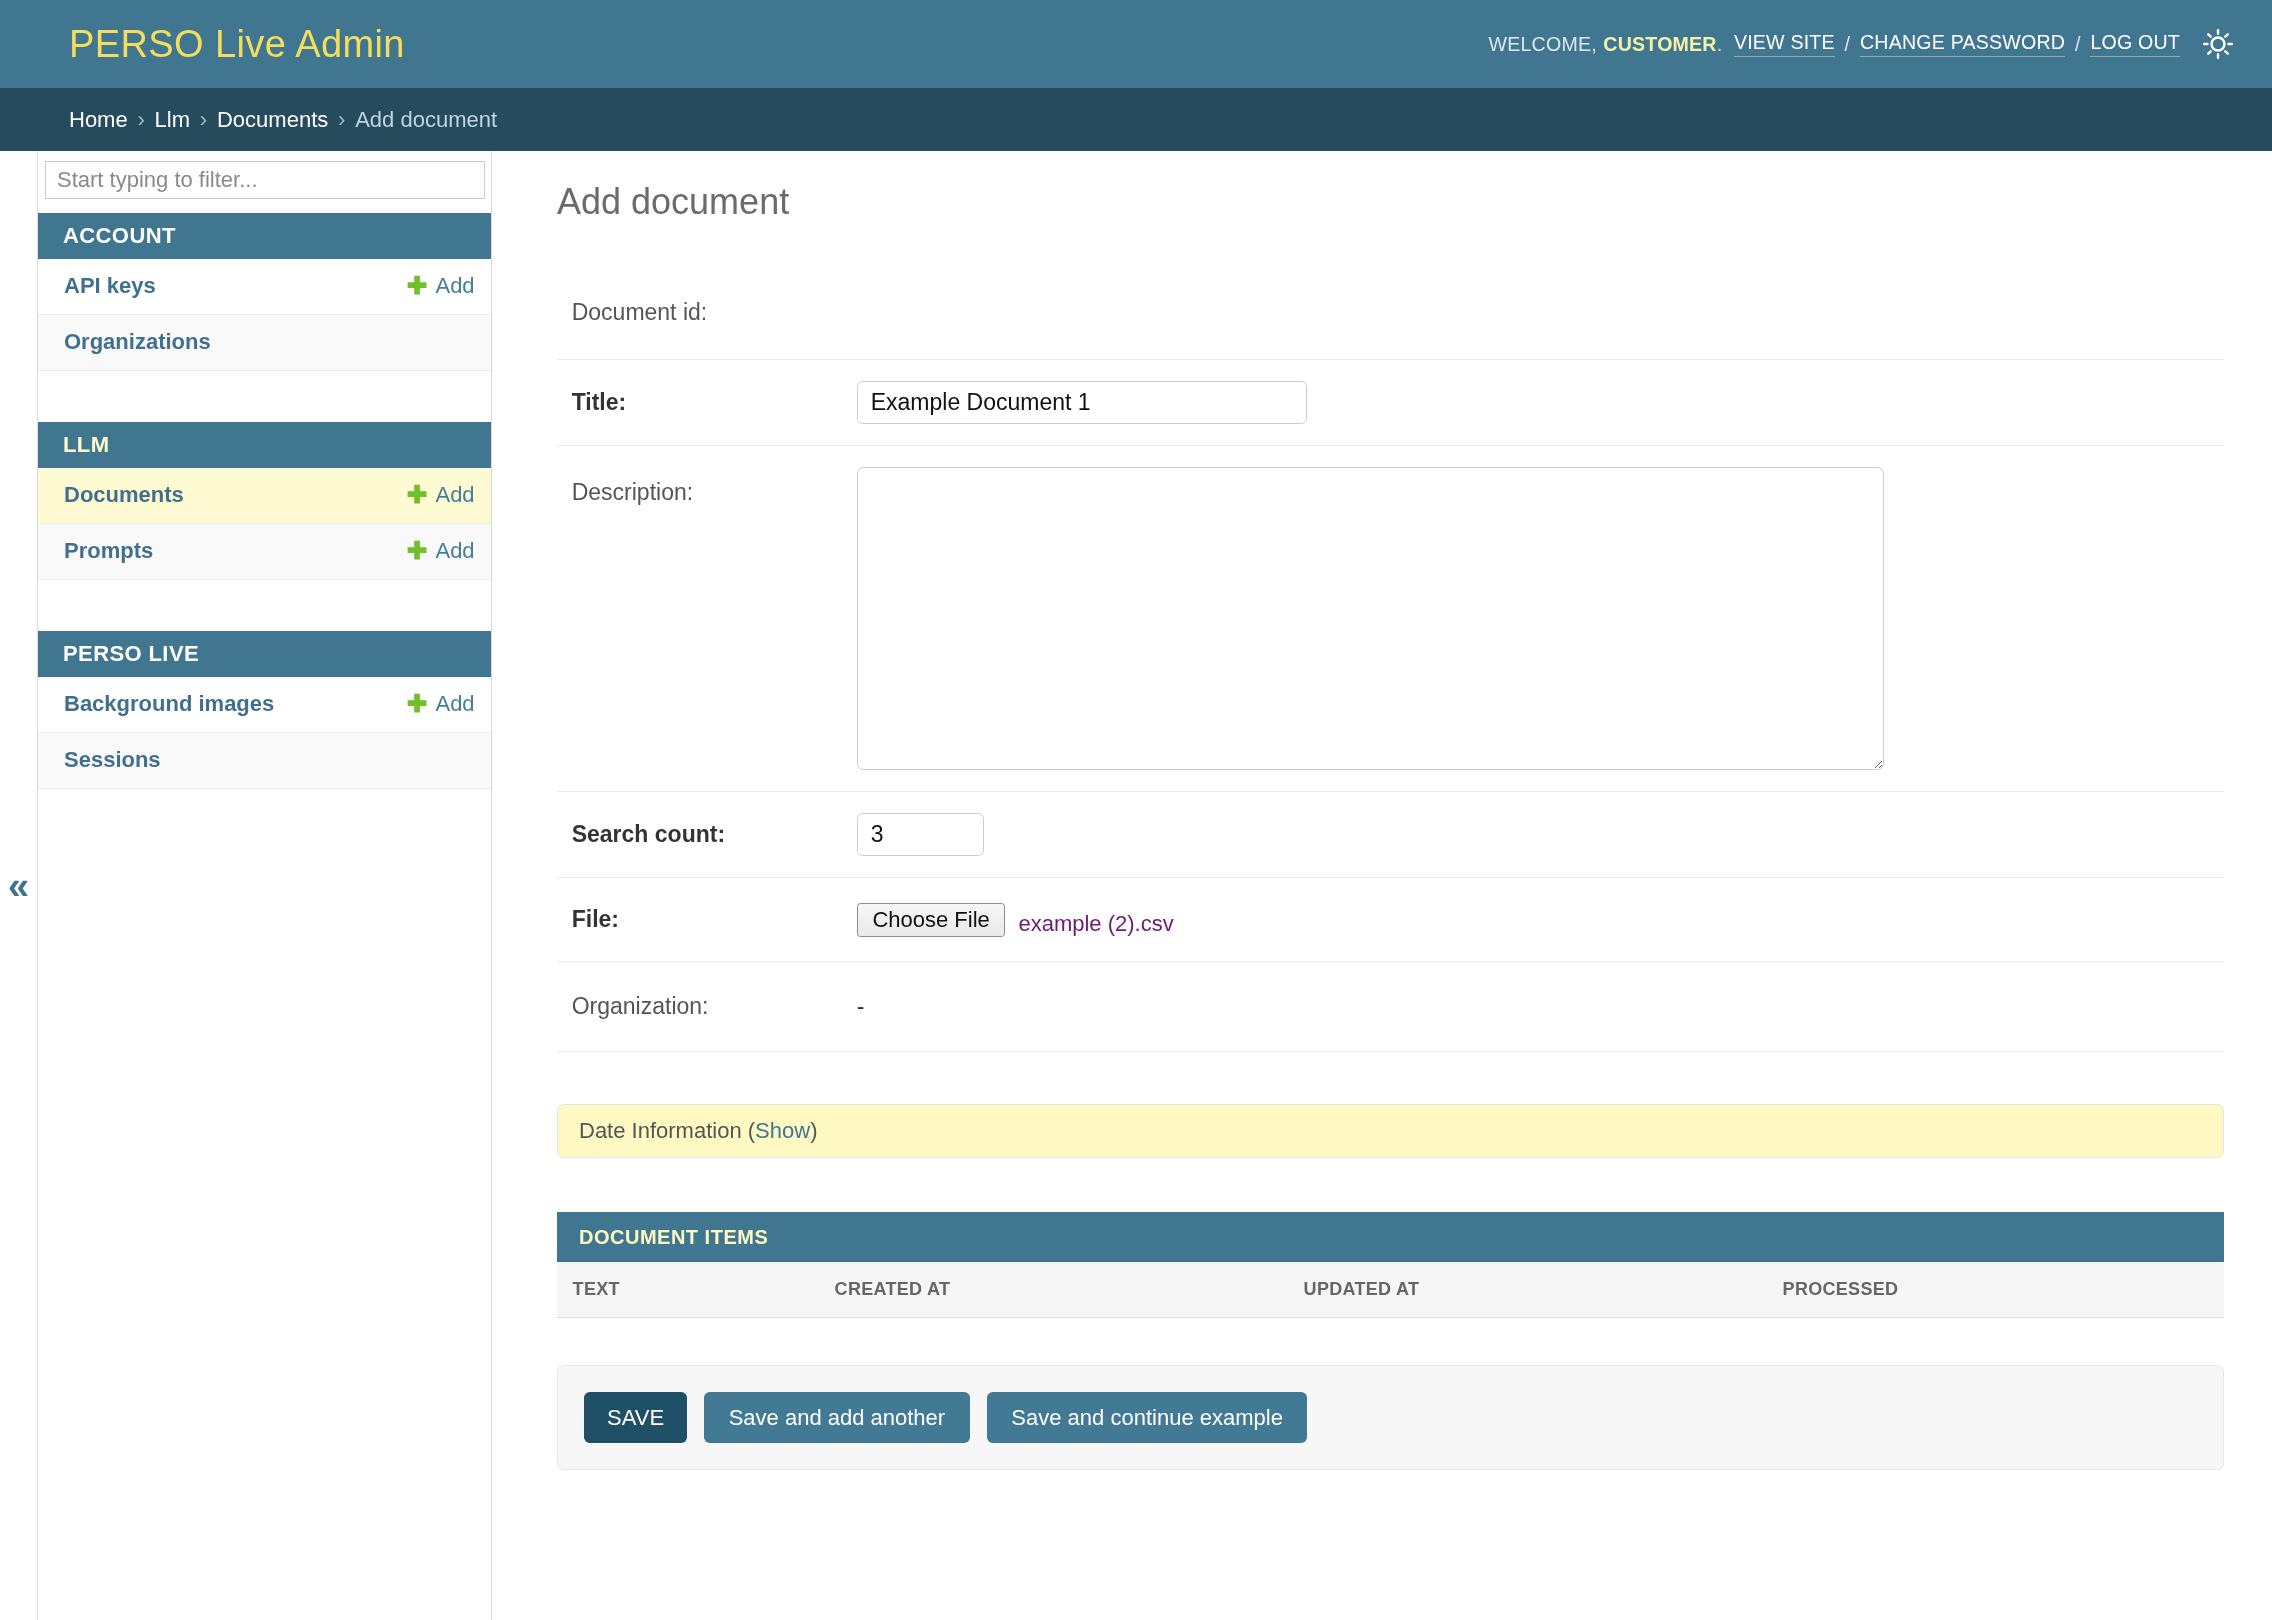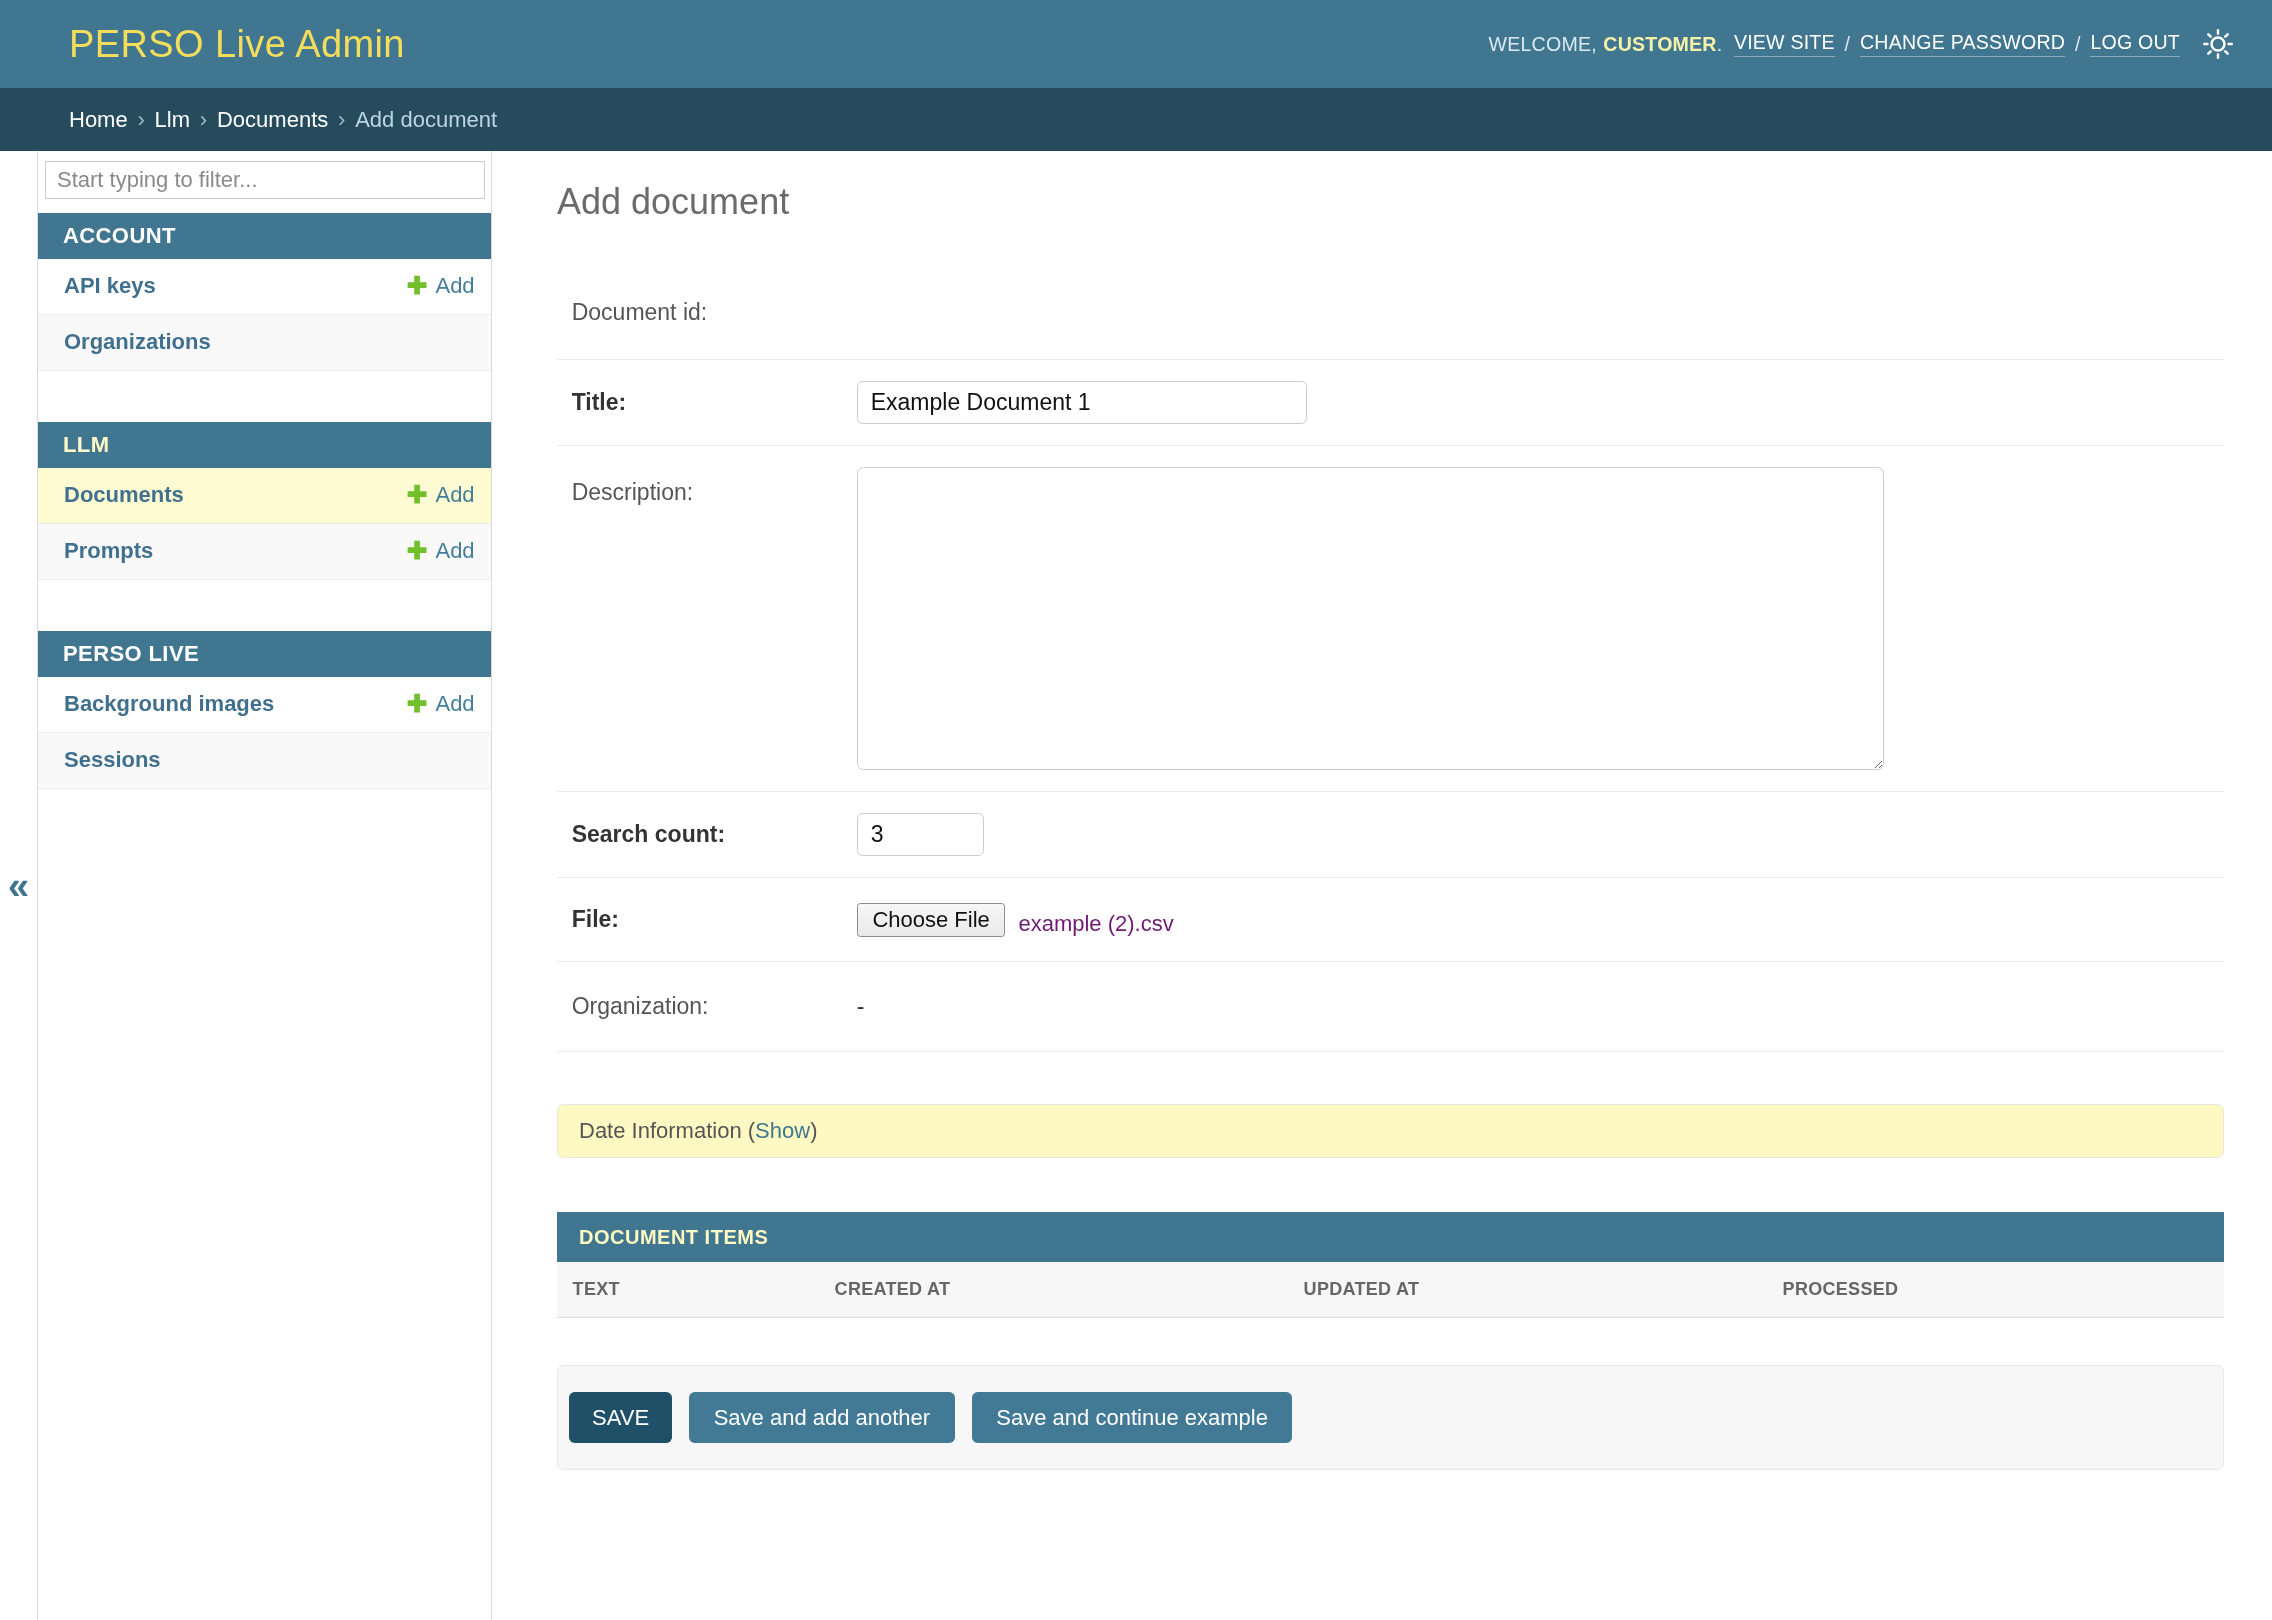--- a/index.html
+++ b/index.html
@@ -171,21 +171,21 @@
     letter-spacing: 0.3px; padding-left: 15.6px;
   }
   .col-text { width: 262px; }
   .col-created { width: 469px; }
   .col-updated { width: 479px; }
   .col-processed { flex: 1; }
 
   .submit-row {
     margin-top: 47px; height: 105px;
     background: #f7f7f7; border: 0.8px solid #e8e8e8; border-radius: 6.5px;
-    display: flex; align-items: center; padding: 0 11px; gap: 17px;
+    display: flex; align-items: center; padding: 0 26px; gap: 17px;
   }
   .btn {
     height: 51px; border: none; border-radius: 5.7px;
     color: #fff; font-family: "Liberation Sans", sans-serif;
     font-size: 22px; padding: 0 24.6px; cursor: pointer;
   }
   .btn-default { background: #205067; padding: 0 23px; }
   .btn-secondary { background: #427a96; }
 </style>
 </head>

